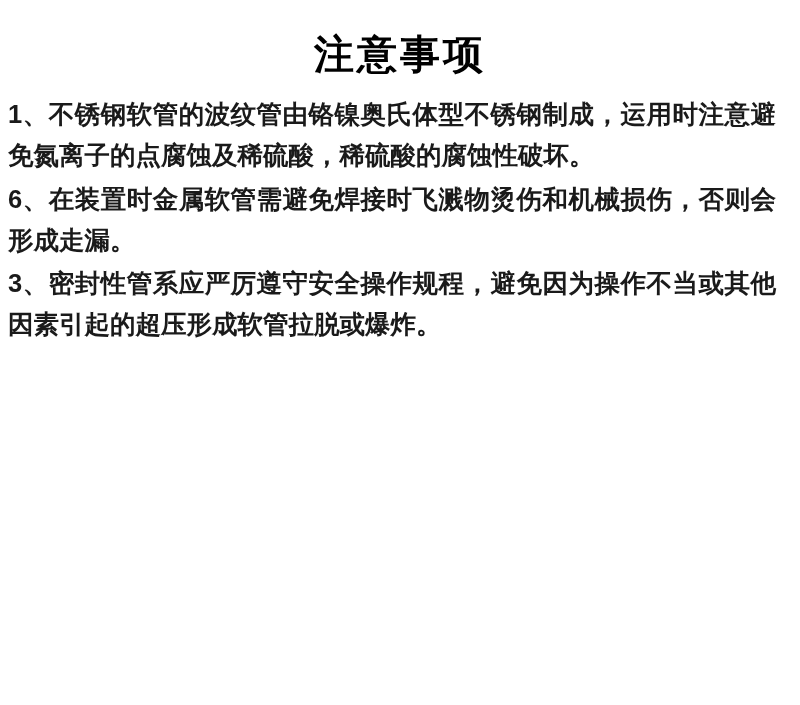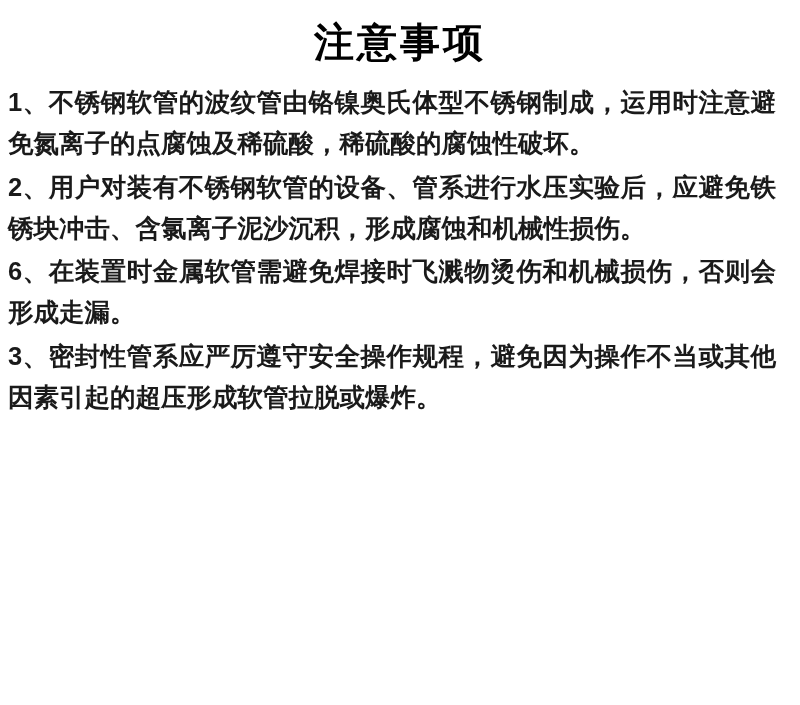--- a/index.html
+++ b/index.html
@@ -10,21 +10,21 @@
     width: 800px;
     height: 705px;
     background: #ffffff;
     font-family: "Liberation Sans", sans-serif;
     -webkit-font-smoothing: antialiased;
   }
   .page {
     width: 800px;
     height: 705px;
     box-sizing: border-box;
-    padding: 12px 6px 0 6px;
+    padding: 24px 6px 0 6px;
     position: relative;
     overflow: hidden;
   }
   .doc-title {
     text-align: center;
     font-size: 40px;
     font-weight: bold;
     letter-spacing: 3px;
     color: #000000;
     margin: 6px 0 16px 0;
@@ -50,18 +50,17 @@
 </style>
 </head>
 <body>
 
 <div class="page">
 
   <div class="doc-title">注意事项</div>
 
   <div class="items">
     <p class="item item-1">1、不锈钢软管的波纹管由铬镍奥氏体型不锈钢制成，运用时注意避免氮离子的点腐蚀及稀硫酸，稀硫酸的腐蚀性破坏。</p>
-    <p class="item item-2">2、用户对装有不锈钢软管的设备、管系进行水压实验后，应避免铁锈块冲击、含氯离子泥沙沉积，形成腐蚀和机械性损伤。</p>
     <p class="item item-3">6、在装置时金属软管需避免焊接时飞溅物烫伤和机械损伤，否则会形成走漏。</p>
     <p class="item item-4">3、密封性管系应严厉遵守安全操作规程，避免因为操作不当或其他因素引起的超压形成软管拉脱或爆炸。</p>
   </div>
 
 </div>
 
 </body></html>

